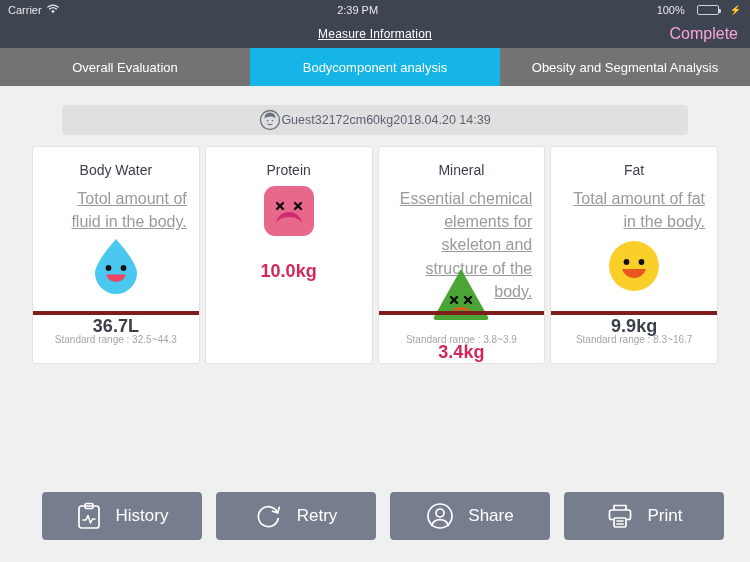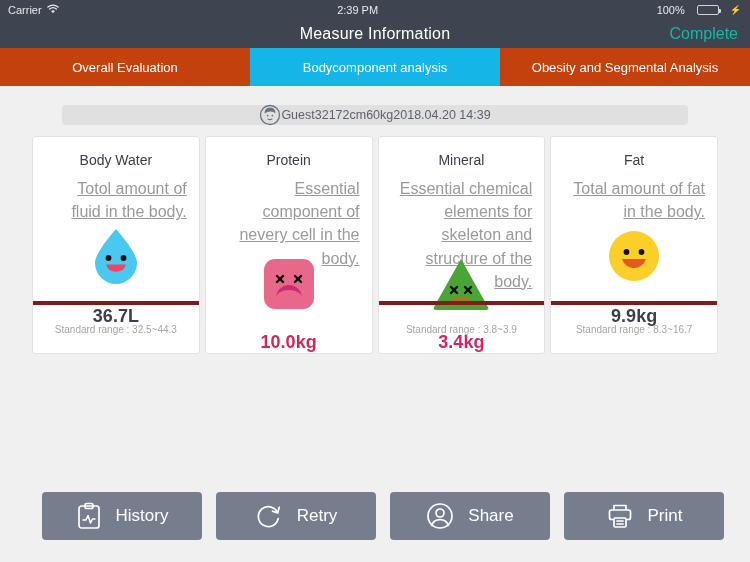--- a/index.html
+++ b/index.html
@@ -30,39 +30,39 @@
   }
   .battery-fill { height: 100%; background: #4cd964; border-radius: 1px; }
   .bolt { font-size: 9px; color: #cfd2d6; }
 
   
   .navbar {
     height: 28px; background: #3e4450; color: #ffffff;
     display: flex; align-items: center; justify-content: center;
     position: relative;
   }
-  .nav-title { font-size: 16px; font-weight: 400; letter-spacing: .2px; }
+  .nav-title { font-size: 12px; font-weight: 400; letter-spacing: .2px; text-decoration: underline; }
   .nav-right {
     position: absolute; right: 12px; top: 50%; transform: translateY(-50%);
-    font-size: 16px; color: #14b8a6; cursor: pointer;
+    font-size: 16px; color: #f9a8d4; cursor: pointer;
   }
 
   
   .tabbar { height: 38px; display: flex; background: #4b5160; }
   .tab {
     flex: 1; display: flex; align-items: center; justify-content: center;
     color: #ffffff; font-size: 13px; cursor: pointer;
-    background: #c2410c;
+    background: #737373;
   }
   .tab.active { background: #16b5e8; }
 
   
   .infobar-wrap { padding: 19px 62px 0 62px; }
   .infobar {
-    height: 20px; background: #e0e0e0; border-radius: 4px;
+    height: 30px; background: #e0e0e0; border-radius: 4px;
     display: flex; align-items: center; justify-content: center;
     color: #5c6270; font-size: 12.5px;
   }
   .avatar-icon { display: flex; align-items: center; }
   .info-field { white-space: nowrap; }
 
   
   .cards {
     display: flex; gap: 5px;
     padding: 11px 32px 0 32px;
@@ -174,21 +174,20 @@
           <circle cx="38.5" cy="33" r="2.9" fill="#111111"></circle>
           <path d="M21 39.5 A10.5 10.5 0 0 0 41 39.5 Z" fill="#ef4464"></path>
         </svg>
       </div>
       <div class="card-value">36.7L</div>
       <div class="card-footer">Standard range : 32.5~44.3</div>
     </div>
 
     <div class="card">
       <div class="card-title">Protein</div>
-      <div class="card-desc">Essential component of nevery cell in the body.</div>
       <div class="card-icon">
         <svg width="58" height="58" viewBox="0 0 58 58">
           <rect x="4" y="4" width="50" height="50" rx="11" fill="#e8688c"></rect>
           <g stroke="#111111" stroke-width="2.4" stroke-linecap="round">
             <line x1="17" y1="21" x2="23" y2="27"></line>
               <line x1="23" y1="21" x2="17" y2="27"></line>
             <line x1="35" y1="21" x2="41" y2="27"></line>
               <line x1="41" y1="21" x2="35" y2="27"></line>
           </g>
           <path d="M16 43 A13 13 0 0 1 42 43 A13 8 0 0 0 16 43 Z" fill="#cf2a72"></path>

